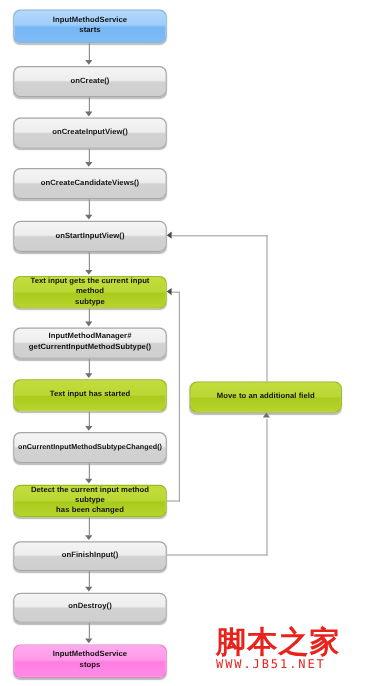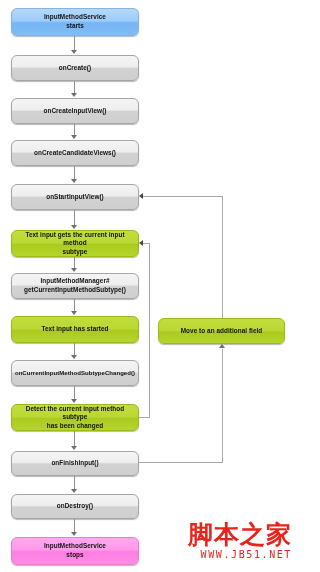--- a/index.html
+++ b/index.html
@@ -79,21 +79,21 @@
     border-bottom: 4px solid #6f6f6f;
   }
   .arrow.left {
     border-top: 3px solid transparent;
     border-bottom: 3px solid transparent;
     border-right: 4px solid #4a4a4a;
   }
 
   .watermark {
     position: absolute;
-    text-align: right;
+    text-align: left;
     color: #e8231b;
     user-select: none;
   }
   .watermark .cn {
     font-family: "DejaVu Sans", sans-serif;
     font-size: 25px;
     font-weight: bold;
     line-height: 1;
     letter-spacing: 1px;
     color: #e8231b;

